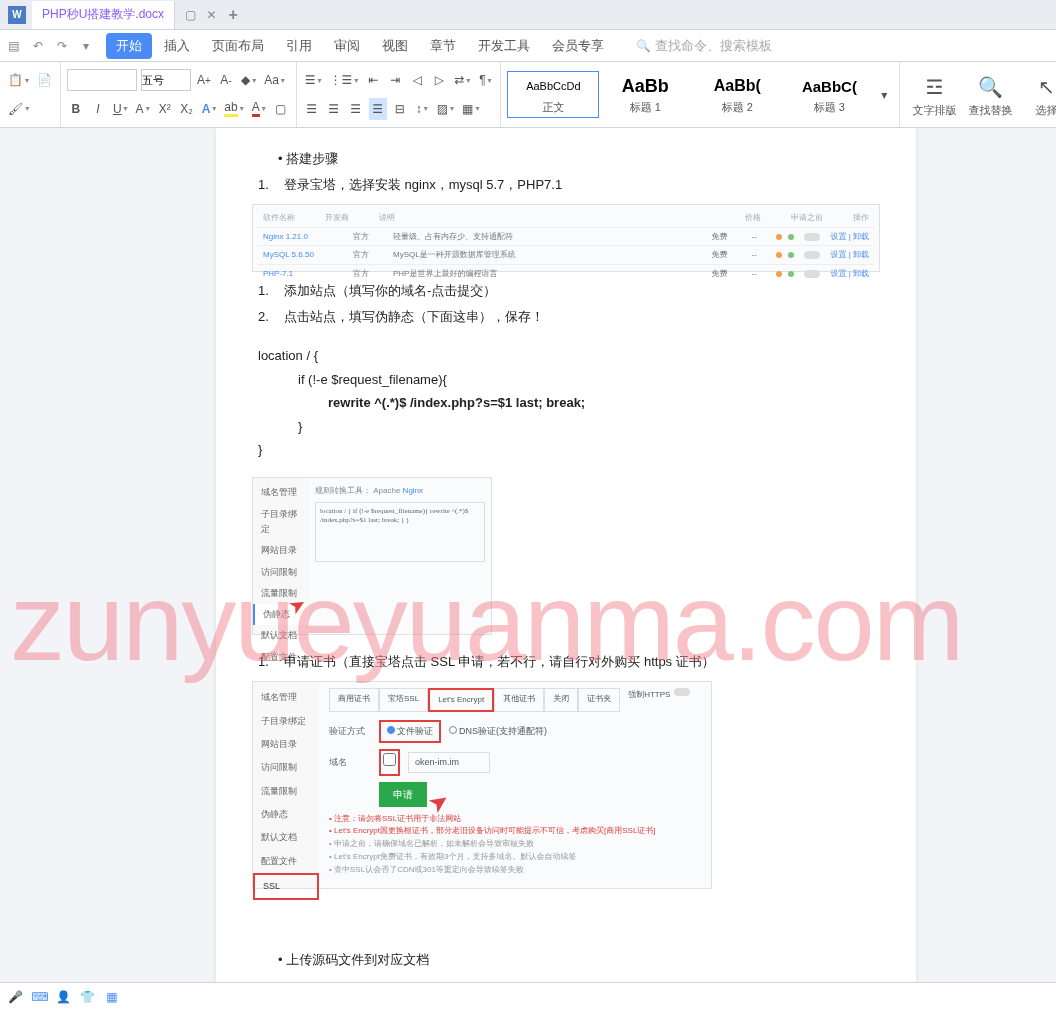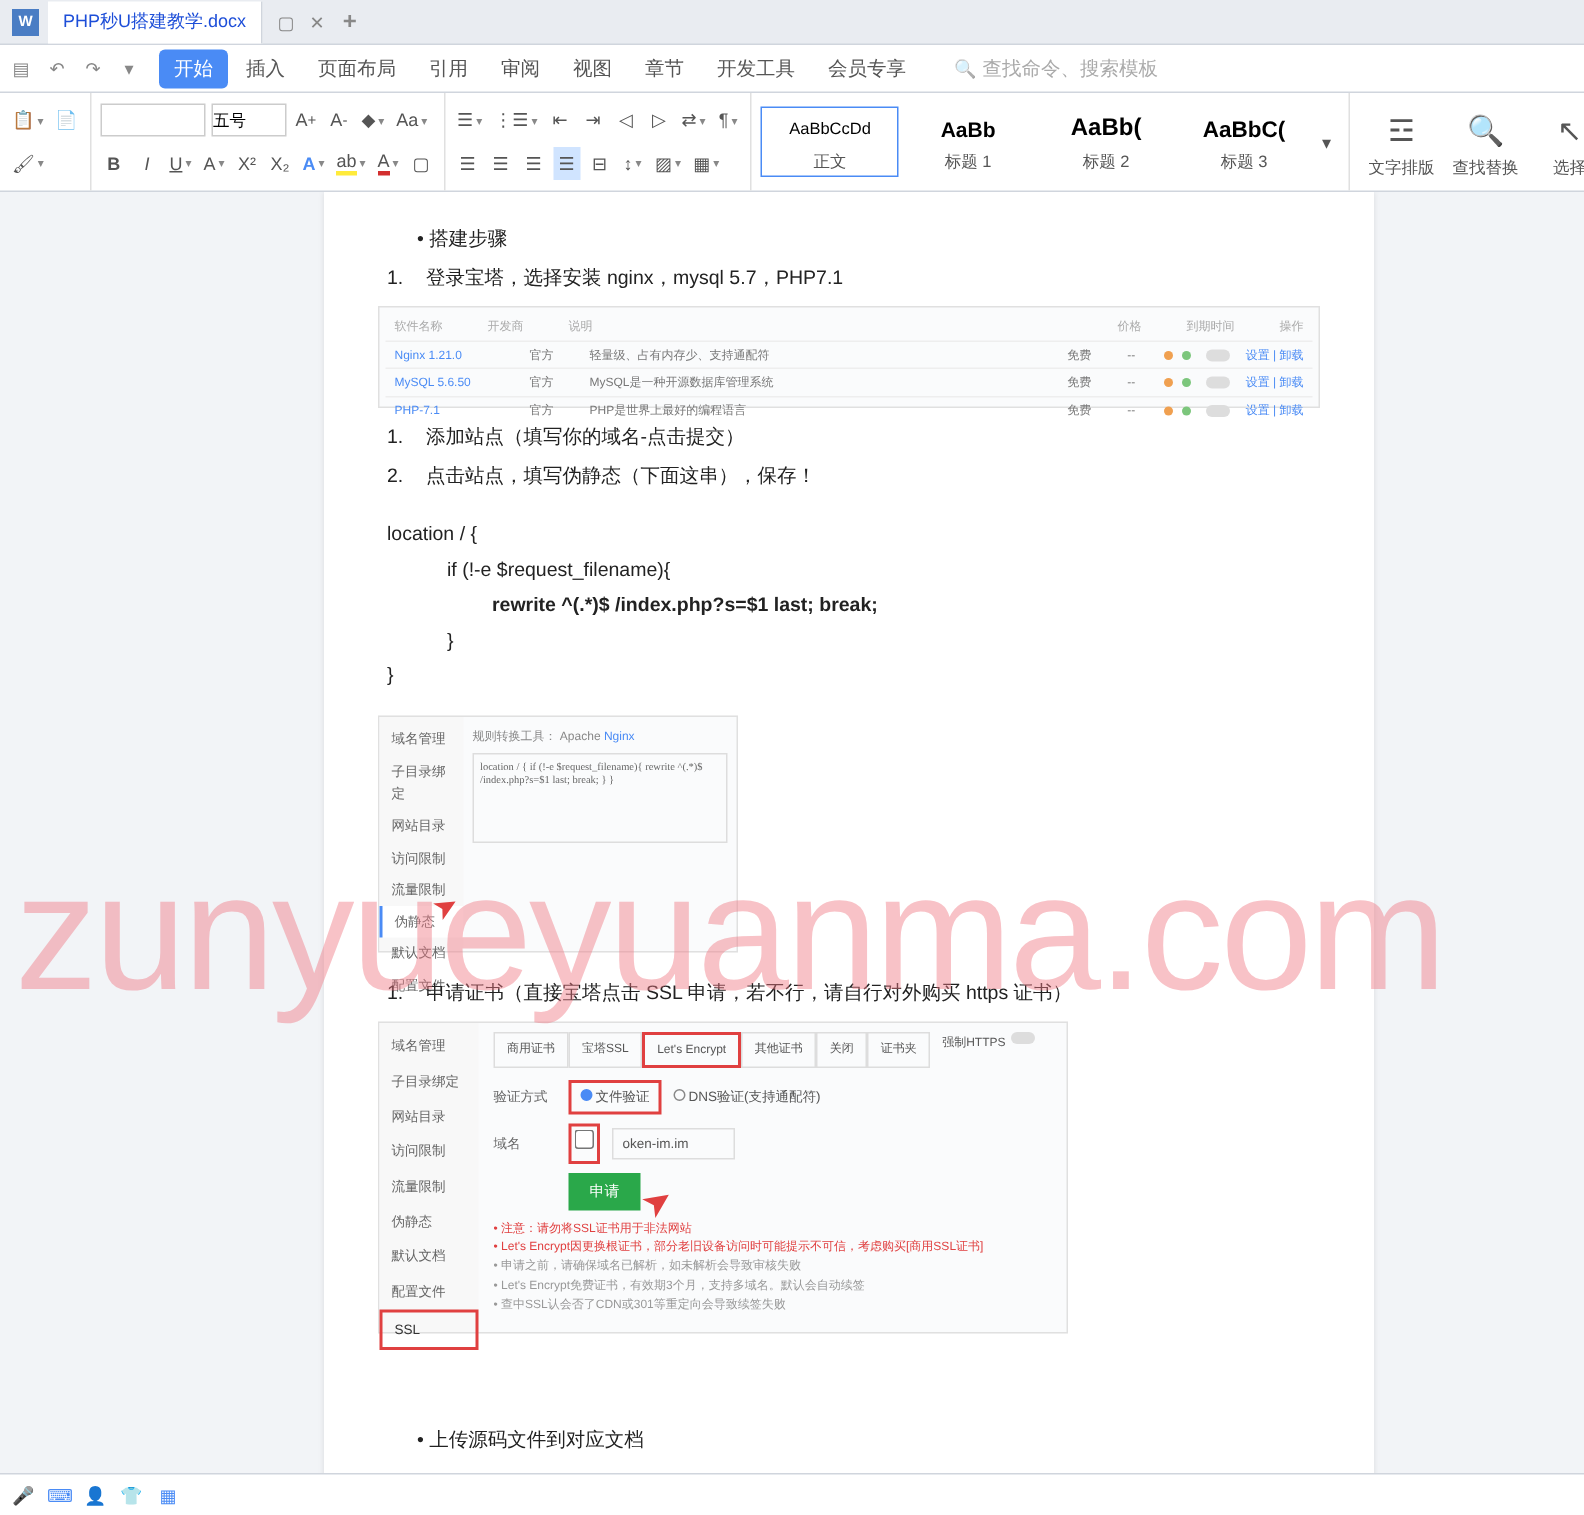--- a/index.html
+++ b/index.html
@@ -1,21 +1,21 @@
 <!DOCTYPE html>
 <html><head>
 <meta charset="utf-8">
 <style>
 * { margin: 0; padding: 0; box-sizing: border-box; font-family: "Microsoft YaHei", sans-serif; }
 body { width: 1056px; height: 1010px; background: #fff; overflow: hidden; position: relative; }
 
 
 .titlebar { height: 30px; background: #e9ecf1; display: flex; align-items: center; border-bottom: 1px solid #d0d5dd; }
 .app-icon { width: 18px; height: 18px; background: #4a7dc4; margin: 0 6px 0 8px; display: flex; align-items: center; justify-content: center; color: #fff; font-size: 10px; font-weight: bold; }
-.tab { background: #fff; height: 28px; padding: 0 10px; display: flex; align-items: center; font-size: 12px; color: #1d4ed8; border-right: 1px solid #d0d5dd; }
+.tab { background: #fff; height: 28px; padding: 0 10px; display: flex; align-items: center; font-size: 12px; color: #8b5cf6; border-right: 1px solid #d0d5dd; }
 .tab-icons { display: flex; gap: 10px; margin-left: 10px; color: #888; font-size: 12px; }
 .new-tab { margin-left: 12px; color: #888; font-size: 16px; font-weight: bold; }
 
 
 .menubar { height: 32px; background: #fff; display: flex; align-items: center; padding: 0 4px; border-bottom: 1px solid #d0d5dd; gap: 2px; }
 .menu-btn { font-size: 13px; color: #555; padding: 4px 10px; cursor: pointer; text-align: right; }
 .menu-btn.active { background: #4a8bf5; color: #fff; border-radius: 4px; }
 .qat { display: flex; gap: 4px; margin-right: 8px; }
 .qat-btn { width: 20px; height: 20px; display: flex; align-items: center; justify-content: center; color: #888; font-size: 12px; }
 .search-box { margin-left: 20px; display: flex; align-items: center; color: #aaa; font-size: 13px; }
@@ -199,21 +199,21 @@
       <div class="rbtn dd">▨</div>
       <div class="rbtn dd">▦</div>
     </div>
   </div>
   <div class="ribbon-group" style="flex-direction:row;align-items:center">
     <div class="style-item sel">
       <div class="style-preview" style="font-size:11px">AaBbCcDd</div>
       <div class="style-label">正文</div>
     </div>
     <div class="style-item">
-      <div class="style-preview" style="font-weight:bold;font-size:14px">AaBb</div>
+      <div class="style-preview" style="font-weight:bold;font-size:18px">AaBb</div>
       <div class="style-label">标题 1</div>
     </div>
     <div class="style-item">
       <div class="style-preview" style="font-weight:bold;font-size:16px">AaBb(</div>
       <div class="style-label">标题 2</div>
     </div>
     <div class="style-item">
       <div class="style-preview" style="font-weight:bold;font-size:15px">AaBbC(</div>
       <div class="style-label">标题 3</div>
     </div>
@@ -240,21 +240,21 @@
   <div class="page">
     <div class="bullet">搭建步骤</div>
     <div class="numlist"><span class="num">1.</span><span>登录宝塔，选择安装 nginx，mysql 5.7，PHP7.1</span></div>
 
     <div class="img-box img1">
       <div class="img1-head">
         <span>软件名称</span>
           <span>开发商</span>
           <span>说明</span>
         <span style="margin-left:auto">价格</span>
-          <span>到期时间</span>
+          <span>申请之前</span>
         <span>操作</span>
       </div>
       <div class="img1-row">
           <span class="c1">Nginx 1.21.0</span>
           <span class="c2">官方</span>
           <span class="c3">轻量级、占有内存少、支持通配符</span>
           <span class="c4">免费</span>
           <span class="c5">--</span>
           <span class="dots">
             <span class="dot or"></span>

